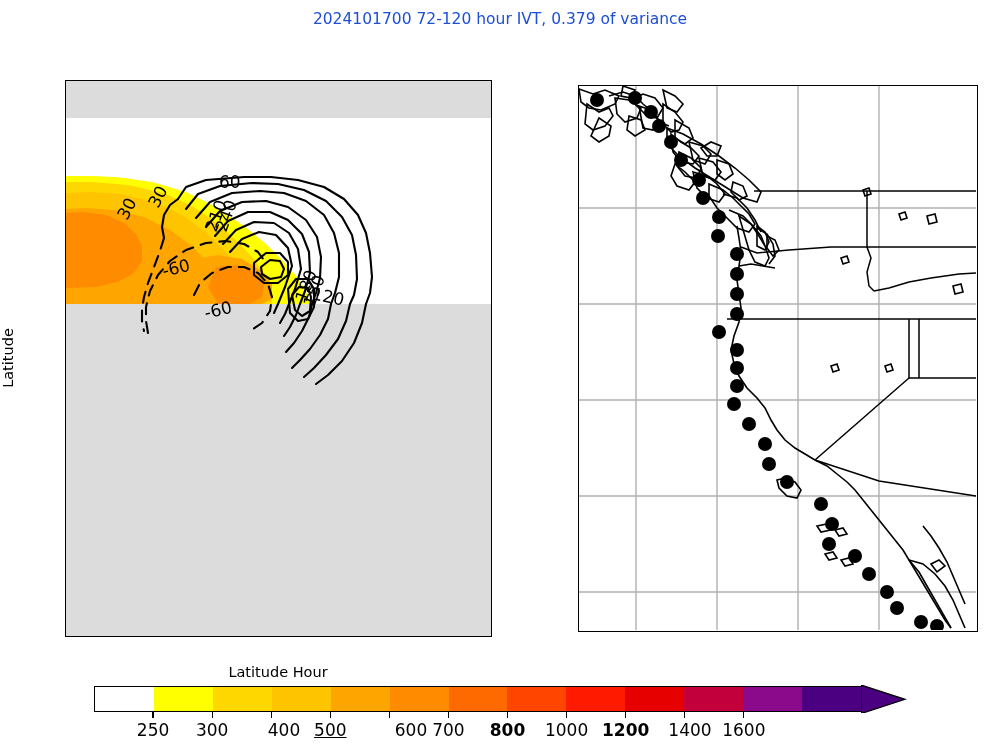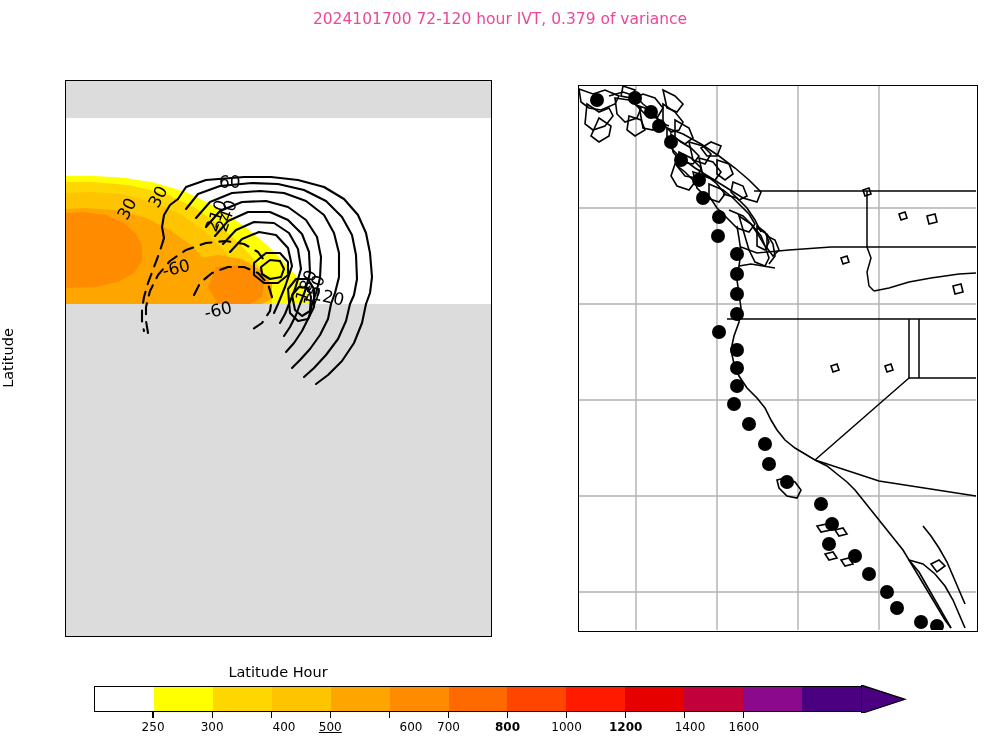--- a/index.html
+++ b/index.html
@@ -1,21 +1,21 @@
 <!DOCTYPE html>
 <html><head>
 <meta charset="utf-8">
 <style>
   html,body{margin:0;padding:0;background:#ffffff;}
   body{width:1000px;height:749px;position:relative;overflow:hidden;
        font-family:"DejaVu Sans","Liberation Sans",sans-serif;color:#000;}
 
   
   #figure-title{position:absolute;left:0;top:10px;width:1000px;text-align:center;
-      font-size:15.5px;color:#ec4899;letter-spacing:0px;}
+      font-size:15.5px;color:#1d4ed8;letter-spacing:0px;}
 
   
   #hov-panel{position:absolute;left:65px;top:80px;width:427px;height:557px;
       border:1.3px solid #000;box-sizing:border-box;overflow:hidden;background:#fff;}
   #hov-clip{position:absolute;left:0;top:0;width:100%;height:100%;}
   .hov-svg{position:absolute;left:0;top:0;}
 
   
   .ytick-line{position:absolute;left:-5px;width:5px;height:1.3px;background:#000;}
   .xtick-line{position:absolute;top:100%;width:1.3px;height:5px;background:#000;}
@@ -30,21 +30,21 @@
       border:1.5px solid #000;box-sizing:border-box;overflow:hidden;background:#fff;}
 
   
   #cbar-wrap{position:absolute;left:94px;top:686px;width:812px;height:26px;}
   #cbar-body{position:absolute;left:0;top:0;height:26px;box-sizing:border-box;
       border:1.3px solid #000;display:flex;}
   .cbar-seg{height:100%;}
   #cbar-arrow{position:absolute;top:-1.3px;height:28.6px;}
   .cbar-tick{position:absolute;top:26px;width:1.3px;height:6px;background:#000;}
   .cbar-lab{position:absolute;top:34px;transform:translateX(-50%);
-      font-size:12px;white-space:nowrap;}
+      font-size:17px;white-space:nowrap;}
 </style>
 </head>
 <body>
 
 <div id="figure-title">2024101700 72-120 hour IVT, 0.379 of variance</div>
 
 <div id="hov-panel">
   <div id="hov-clip">
 
     <svg class="hov-svg" width="427" height="557" viewBox="0 0 427 557">

